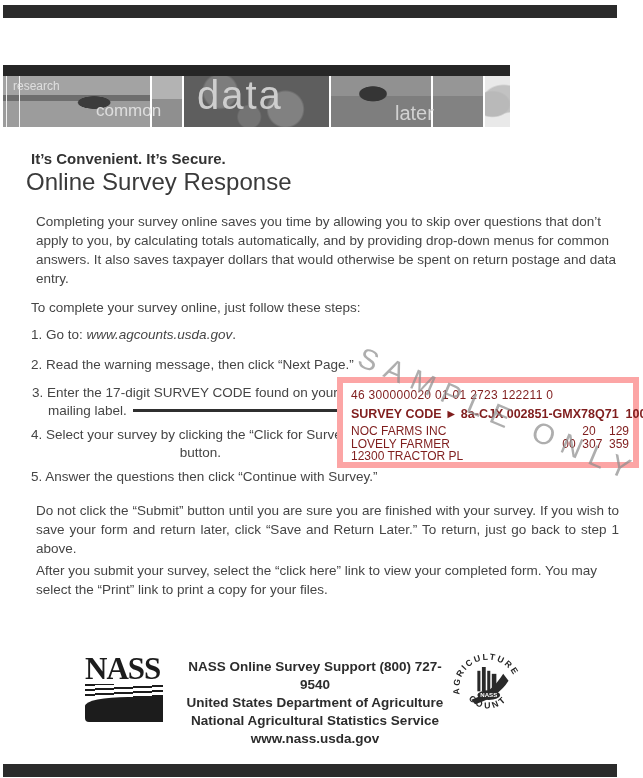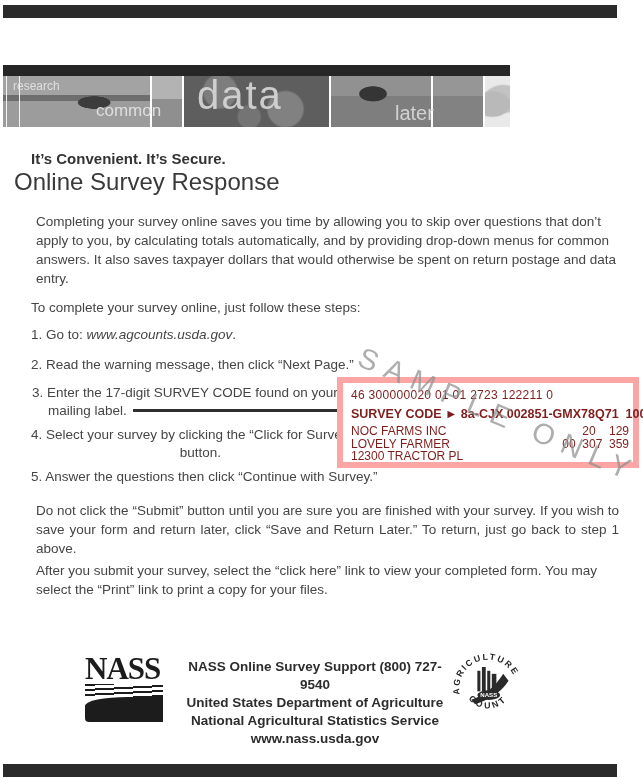--- a/index.html
+++ b/index.html
@@ -34,21 +34,21 @@
         #e9e9e9;}
   .banner-label{position:absolute;color:#e3e3e3;opacity:.92;line-height:1;}
   #lbl-research{left:10px;top:15px;font-size:12px;}
   #lbl-survey{left:93px;top:37px;font-size:17px;}
   #lbl-data{left:194px;top:10px;font-size:40px;letter-spacing:2px;color:#d6d6d6;}
   #lbl-census{left:392px;top:38px;font-size:20px;color:#d9d9d9;}
 
   
   .abs{position:absolute;}
   #tagline{left:31px;top:150px;font-size:15px;font-weight:bold;color:#333;}
-  #title{left:14px;top:168px;font-size:24px;color:#3a3a3a;}
+  #title{left:26px;top:168px;font-size:24px;color:#3a3a3a;}
   .para{left:36px;width:583px;font-size:13.5px;line-height:19px;color:#454545;}
   #intro{top:212px;}
   #steps-intro{left:31px;top:300px;font-size:13.5px;color:#454545;}
   .step{left:31px;font-size:13.5px;line-height:14px;color:#454545;text-align:center;}
   #step1{top:328px;}
   #step2{top:358px;}
   #step3{top:386px;}
   #step4{top:428px;}
   #step5{top:470px;}
   .step .cont{margin-left:17px;margin-top:4px;}

